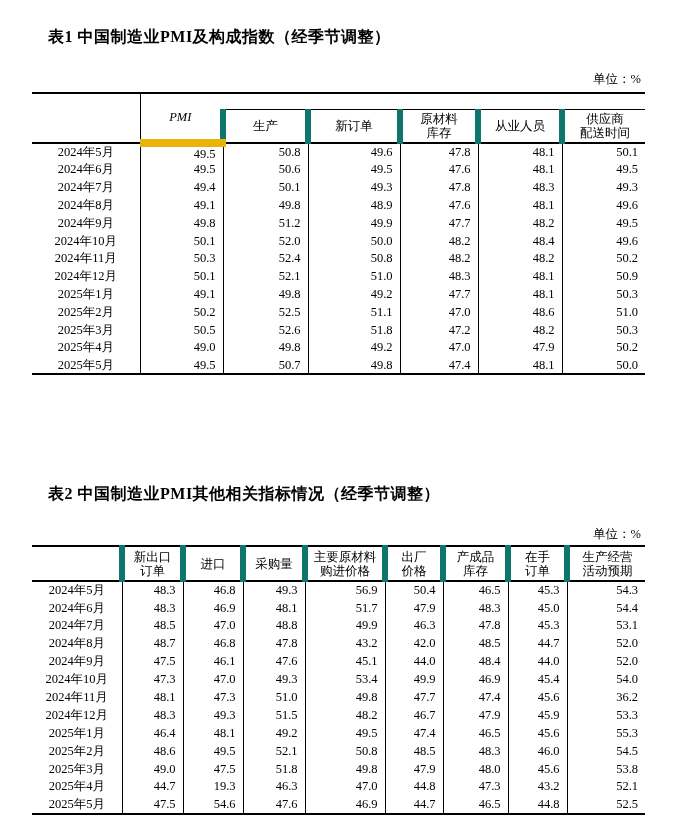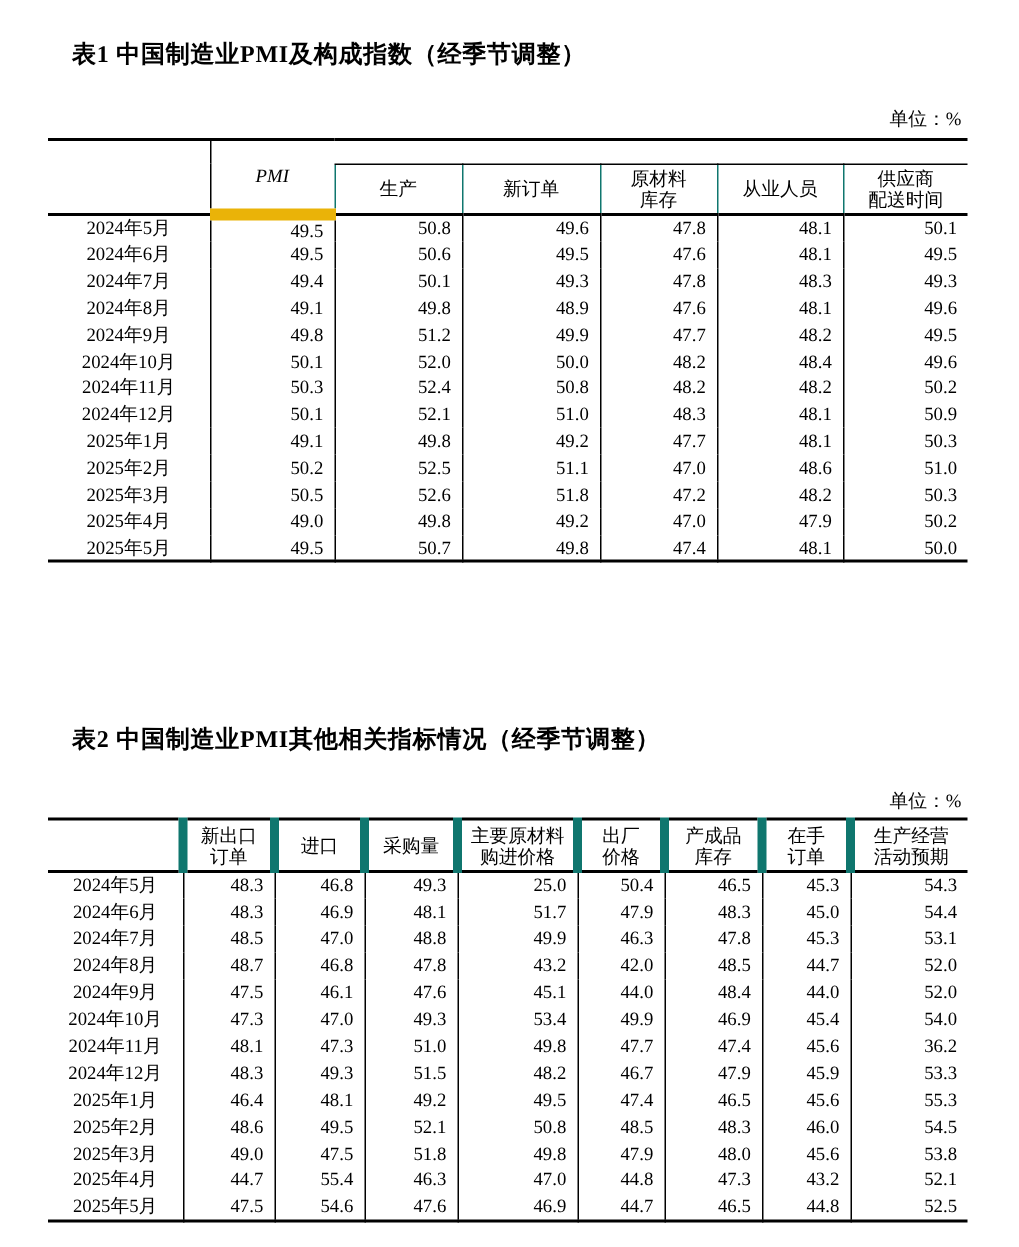--- a/index.html
+++ b/index.html
@@ -36,21 +36,21 @@
   td { padding:0 7px 0 0; text-align:right; vertical-align:middle; line-height:1; overflow:hidden; }
   td.c-date { text-align:center; padding:0;margin-top:11px; }
   tbody td + td { border-left:1px solid #000; }
 
   
   #table1 thead tr.grp { height:16px; }
   #table1 thead tr.sub { height:34px; }
   #table1 .th-dates { border-bottom:2px solid #000; }
   #table1 .th-pmi   { border-bottom:8px solid #eab308; border-left:1px solid #000;font-style:italic; }
   #table1 .th-group { border-bottom:1px solid #000; }
-  #table1 thead tr.sub th { border-bottom:2px solid #000; border-left:1px solid #0f766e; }
+  #table1 thead tr.sub th { border-bottom:2px solid #000; border-left:6px solid #0f766e; }
   #table1 tbody tr { height:17.8px; }
 
   
   #table2 thead tr { height:35px; }
   #table2 thead th { border-bottom:2px solid #000; }
   #table2 thead th + th { border-left:6px solid #0f766e; }
   #table2 tbody tr { height:17.9px; }
 </style>
 </head>
 <body>
@@ -238,21 +238,21 @@
       <th>生产经营
 活动预期</th>
     </tr>
   </thead>
   <tbody>
       <tr>
         <td class="c-date">2024年5月</td>
         <td class="c-num">48.3</td>
         <td class="c-num">46.8</td>
         <td class="c-num">49.3</td>
-        <td class="c-num">25.0</td>
+        <td class="c-num">56.9</td>
         <td class="c-num">50.4</td>
         <td class="c-num">46.5</td>
         <td class="c-num">45.3</td>
         <td class="c-num">54.3</td>
       </tr>
       <tr>
         <td class="c-date">2024年6月</td>
         <td class="c-num">48.3</td>
         <td class="c-num">46.9</td>
         <td class="c-num">48.1</td>
@@ -357,21 +357,21 @@
         <td class="c-num">51.8</td>
         <td class="c-num">49.8</td>
         <td class="c-num">47.9</td>
         <td class="c-num">48.0</td>
         <td class="c-num">45.6</td>
         <td class="c-num">53.8</td>
       </tr>
       <tr>
         <td class="c-date">2025年4月</td>
         <td class="c-num">44.7</td>
-        <td class="c-num">55.4</td>
+        <td class="c-num">19.3</td>
         <td class="c-num">46.3</td>
         <td class="c-num">47.0</td>
         <td class="c-num">44.8</td>
         <td class="c-num">47.3</td>
         <td class="c-num">43.2</td>
         <td class="c-num">52.1</td>
       </tr>
       <tr>
         <td class="c-date">2025年5月</td>
         <td class="c-num">47.5</td>

